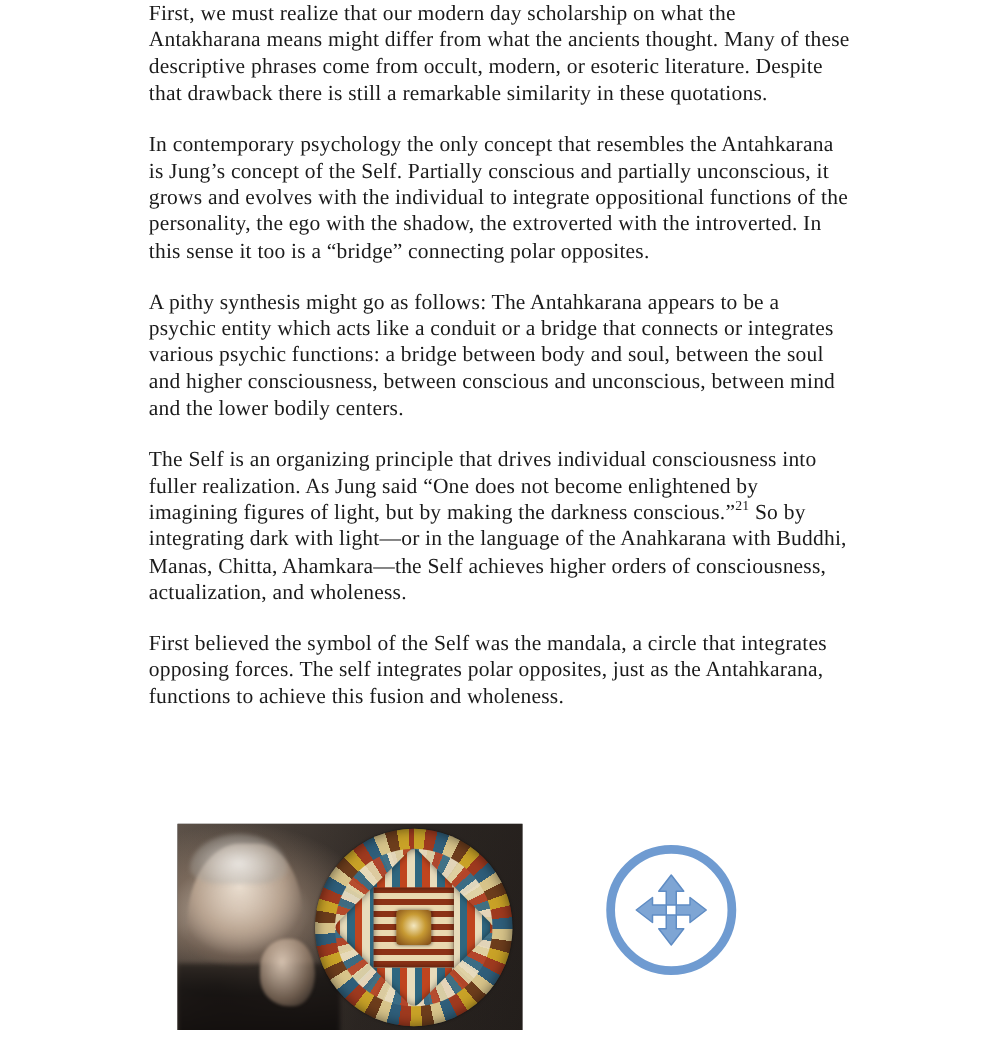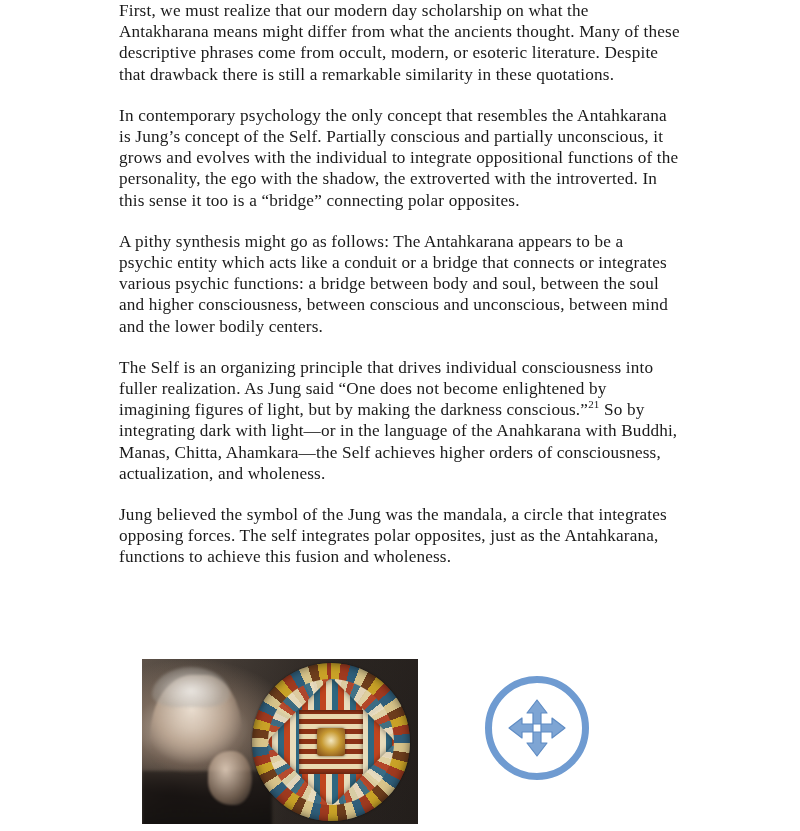--- a/index.html
+++ b/index.html
@@ -202,21 +202,21 @@
   <div class="text-column">
 
     <p class="para">First, we must realize that our modern day scholarship on what the Antakharana means might differ from what the ancients thought. Many of these descriptive phrases come from occult, modern, or esoteric literature. Despite that drawback there is still a remarkable similarity in these quotations.</p>
 
     <p class="para">In contemporary psychology the only concept that resembles the Antahkarana is Jung’s concept of the Self. Partially conscious and partially unconscious, it grows and evolves with the individual to integrate oppositional functions of the personality, the ego with the shadow, the extroverted with the introverted. In this sense it too is a “bridge” connecting polar opposites.</p>
 
     <p class="para">A pithy synthesis might go as follows: The Antahkarana appears to be a psychic entity which acts like a conduit or a bridge that connects or integrates various psychic functions: a bridge between body and soul, between the soul and higher consciousness, between conscious and unconscious, between mind and the lower bodily centers.</p>
 
     <p class="para"><span>The Self is an organizing principle that drives individual consciousness into fuller realization. As Jung said “One does not become enlightened by imagining figures of light, but by making the darkness conscious.”</span><sup class="fn">21</sup><span> So by integrating dark with light—or in the language of the Anahkarana with Buddhi, Manas, Chitta, Ahamkara—the Self achieves higher orders of consciousness, actualization, and wholeness.</span></p>
 
-    <p class="para">Jung believed the symbol of the Jung was the mandala, a circle that integrates opposing forces. The self integrates polar opposites, just as the Antahkarana, functions to achieve this fusion and wholeness.</p>
+    <p class="para">First believed the symbol of the Self was the mandala, a circle that integrates opposing forces. The self integrates polar opposites, just as the Antahkarana, functions to achieve this fusion and wholeness.</p>
 
   </div>
 
   <div class="figures">
 
     <div class="photo-figure">
       <div class="photo-inner"></div>
       <div class="photo-suit"></div>
       <div class="photo-face"></div>
       <div class="photo-hair"></div>

